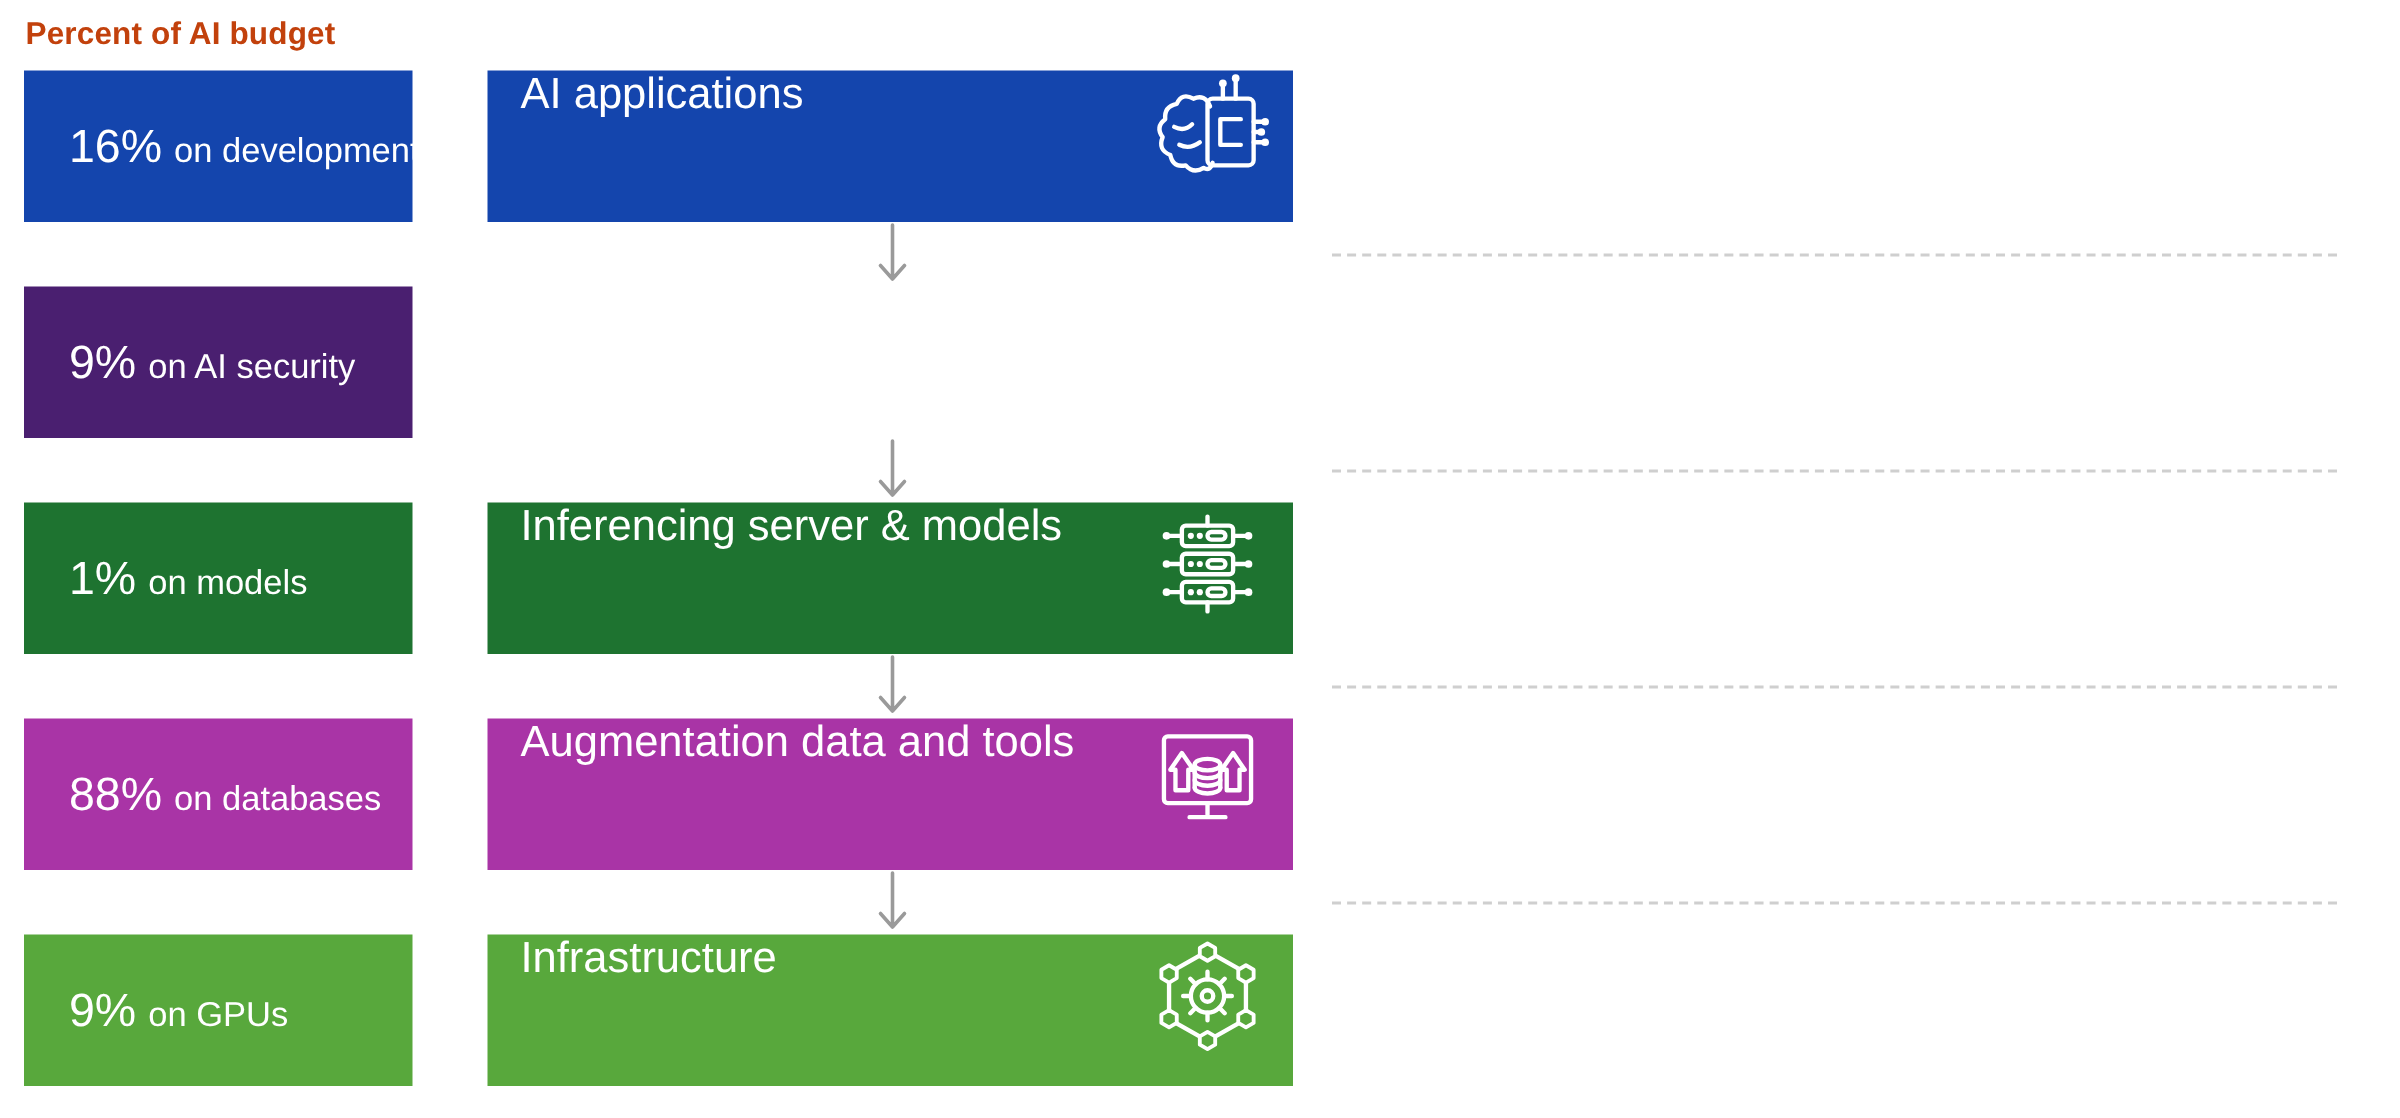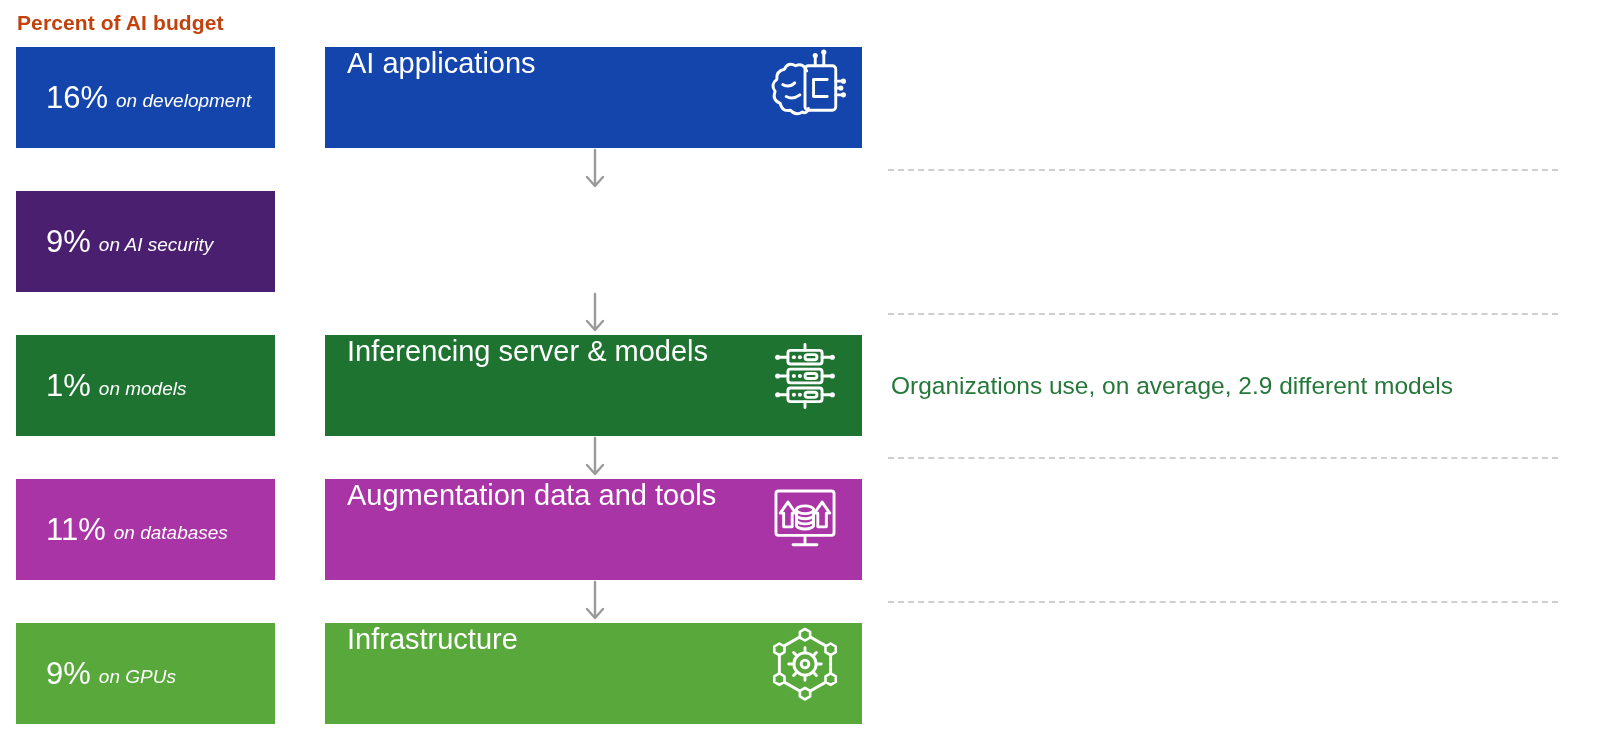--- a/index.html
+++ b/index.html
@@ -10,21 +10,21 @@
     font-weight:600; color:#c2410c; letter-spacing:0.1px; }
 
   .row { position:absolute; left:0; width:1404px; height:101px; }
   .row-0 { top:47px; } .row-1 { top:191px; } .row-2 { top:335px; }
   .row-3 { top:479px; } .row-4 { top:623px; }
 
   .budget-box { position:absolute; left:16px; top:0; width:259px; height:101px;
     background:var(--box); display:flex; align-items:center; padding-left:30px;
     color:#fff; white-space:nowrap; }
   .budget-box .pct { font-size:31px; font-weight:400; }
-  .budget-box .pct-label { font-size:19px; margin-left:8px; padding-top:6px;font-style:italic; }
+  .budget-box .pct-label { font-size:23px; margin-left:8px; padding-top:6px; }
 
   .layer-box { position:absolute; left:325px; top:0; width:537px; height:101px;
     background:var(--box); display:flex; align-items:flex-start;
     justify-content:space-between; padding:0 16px 0 22px; color:#fff; }
   .layer-box .layer-label { font-size:29px; font-weight:400; white-space:nowrap; }
   .layer-icon { width:82px; height:82px; flex:0 0 auto; }
   .layer-icon svg { width:100%; height:100%; display:block; }
   .layer-icon .s { fill:none; stroke:#ffffff; stroke-width:3.4;
     stroke-linecap:round; stroke-linejoin:round; }
   .layer-icon .d { fill:#ffffff; stroke:none; }
@@ -110,26 +110,25 @@
             <circle class="d" cx="16" cy="48" r="3"></circle>
             <circle class="d" cx="16" cy="70" r="3"></circle>
           <path class="s" d="M68 26 H77 M68 48 H77 M68 70 H77"></path>
           <circle class="d" cx="80" cy="26" r="3"></circle>
             <circle class="d" cx="80" cy="48" r="3"></circle>
             <circle class="d" cx="80" cy="70" r="3"></circle>
           <path class="s" d="M48 18 V11 M48 78 V85"></path>
         </svg>
       </span>
     </div>
-    <div class="finding">Organizations use, on average, 2.9 different models</div>
   </div>
 
   <div class="row row-3" style="--box: #a934a6; --txt: #a934a6;">
     <div class="budget-box">
-      <span class="pct">11%</span>
+      <span class="pct">88%</span>
       <span class="pct-label">on databases</span>
     </div>
     <div class="layer-box">
       <span class="layer-label">Augmentation data and tools</span>
       <span class="layer-icon">
         <svg viewBox="0 0 96 96">
           <rect class="s" x="14" y="14" width="68" height="52" rx="3"></rect>
           <path class="s" d="M48 66 V75 M34 77 H62"></path>
           <path class="s" d="M23 56 V40 H19 L28 27 L37 40 H33 V56 Z"></path>
           <path class="s" d="M63 56 V40 H59 L68 27 L77 40 H73 V56 Z"></path>

